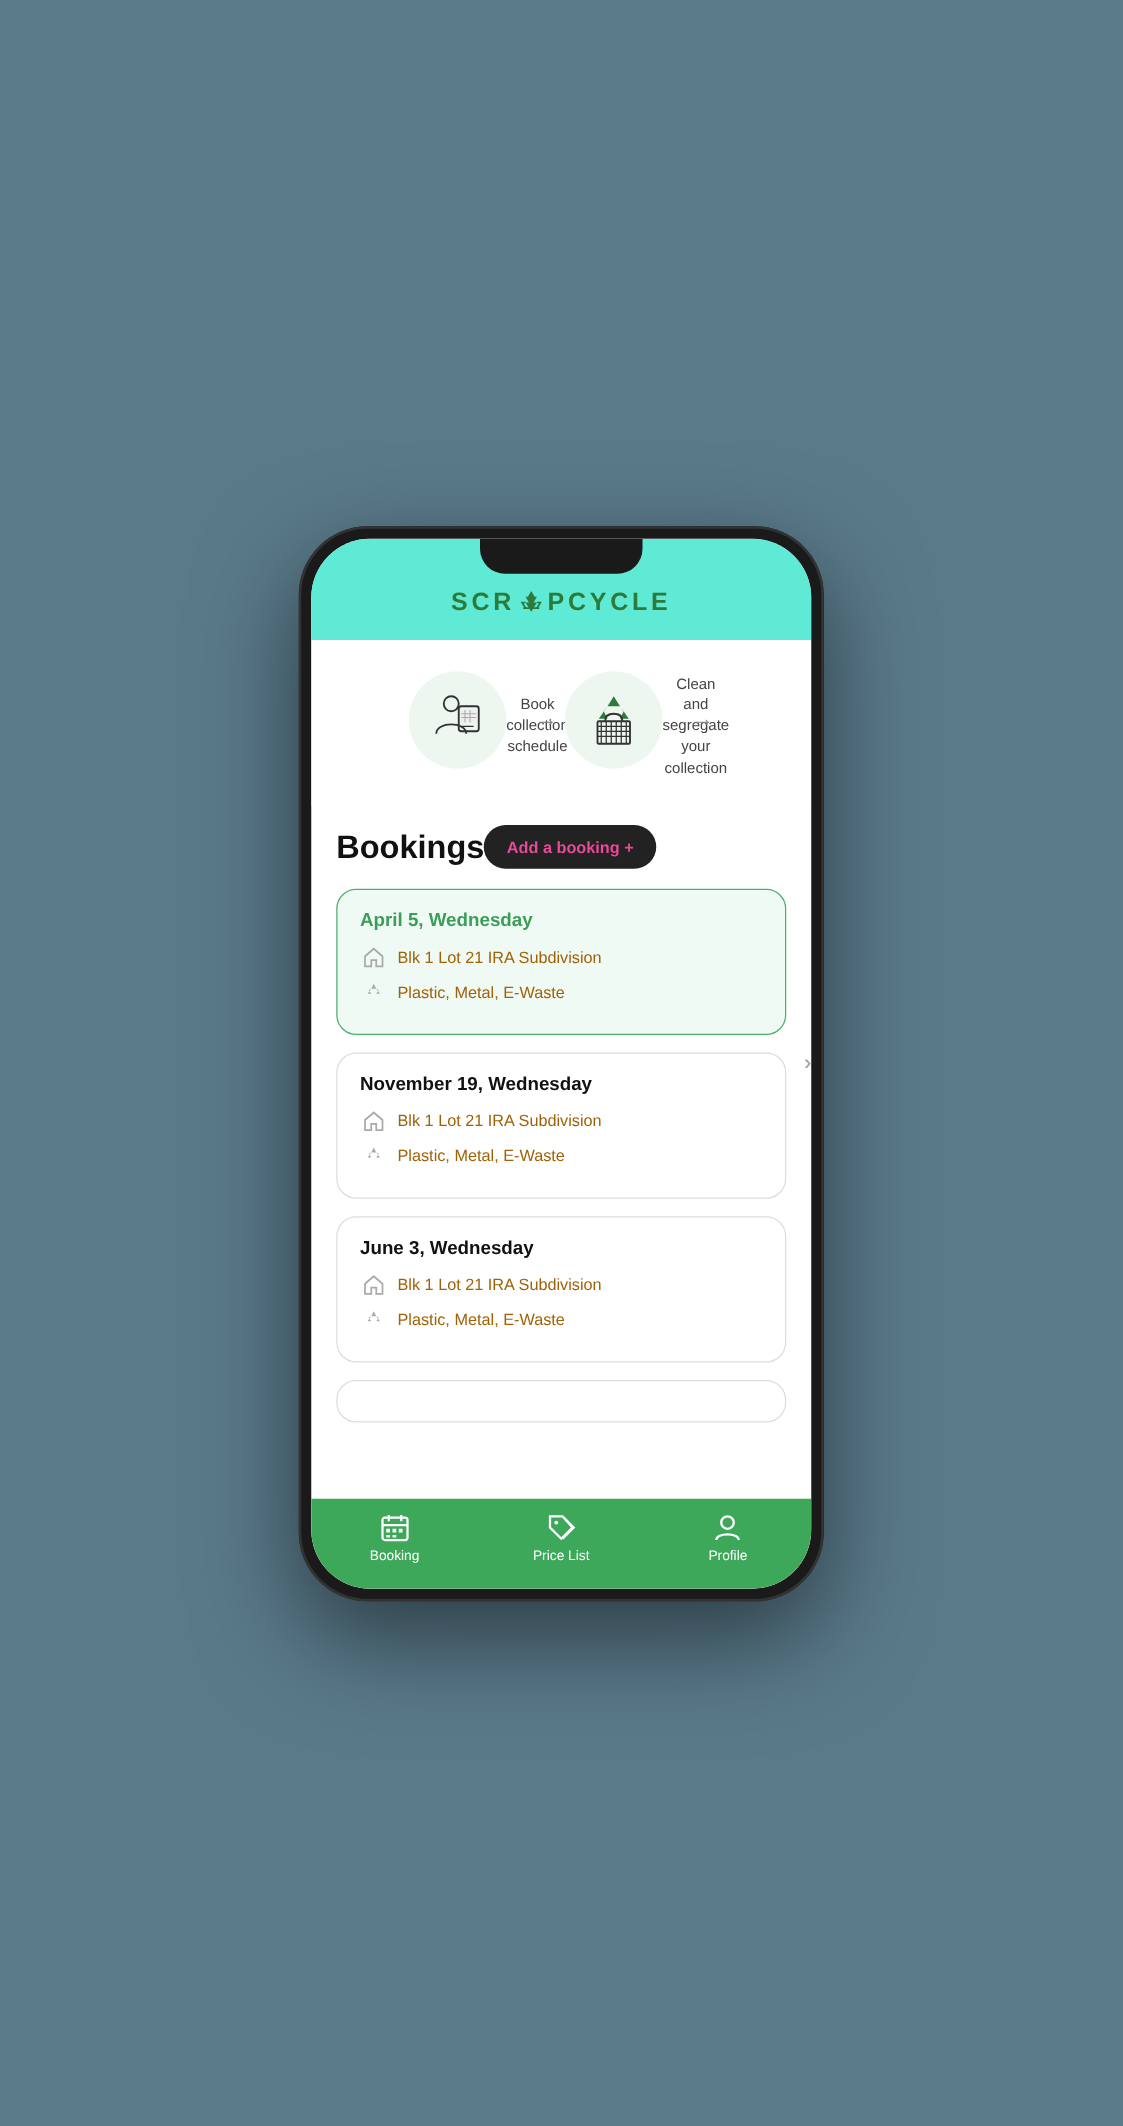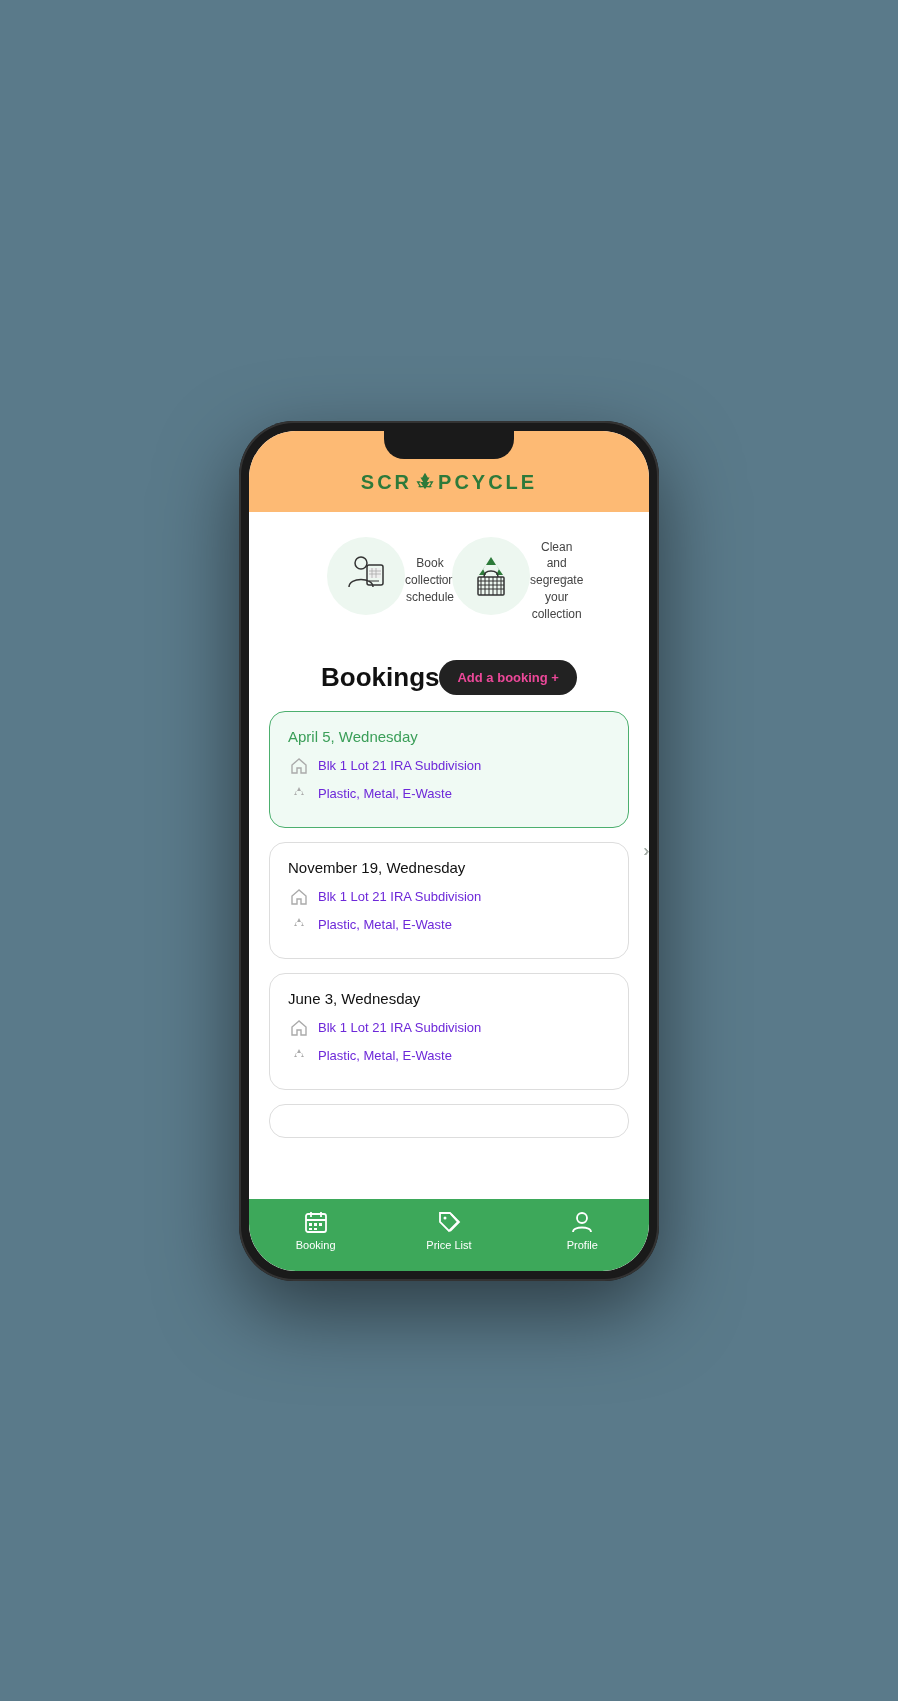--- a/index.html
+++ b/index.html
@@ -41,21 +41,21 @@
       transform: translateX(-50%);
       width: 130px;
       height: 28px;
       background: #1a1a1a;
       border-radius: 0 0 20px 20px;
       z-index: 100;
     }
 
     
     .app-header {
-      background: #fdba74;
+      background: #5eead4;
       padding: 40px 20px 18px;
       text-align: right;
       flex-shrink: 0;
     }
 
     .app-logo {
       font-size: 20px;
       font-weight: 800;
       color: #2d7a3a;
       letter-spacing: 3px;
@@ -123,21 +123,21 @@
     }
 
     
     .bookings-section {
       padding: 15px 20px 10px;
     }
 
     .bookings-header {
       display: flex;
       align-items: center;
-      justify-content: center;
+      justify-content: flex-start;
       margin-bottom: 16px;
     }
 
     .bookings-title {
       font-size: 26px;
       font-weight: 700;
       color: #111;
     }
 
     .add-booking-btn {
@@ -164,35 +164,35 @@
       background: #fff;
     }
 
     .booking-card.active {
       border-color: #4caf6e;
       background: #f0faf4;
     }
 
     .booking-date {
       font-size: 15px;
-      font-weight: 400;
+      font-weight: 700;
       color: #111;
       margin-bottom: 10px;
     }
 
     .booking-date.green {
       color: #3a9e58;
     }
 
     .booking-detail {
       display: flex;
       align-items: center;
       gap: 8px;
       font-size: 13px;
-      color: #6d28d9;
+      color: #a16207;
       margin-bottom: 6px;
       position: relative;
     }
 
     .detail-icon {
       width: 22px;
       height: 22px;
       flex-shrink: 0;
       display: flex;
       align-items: center;

